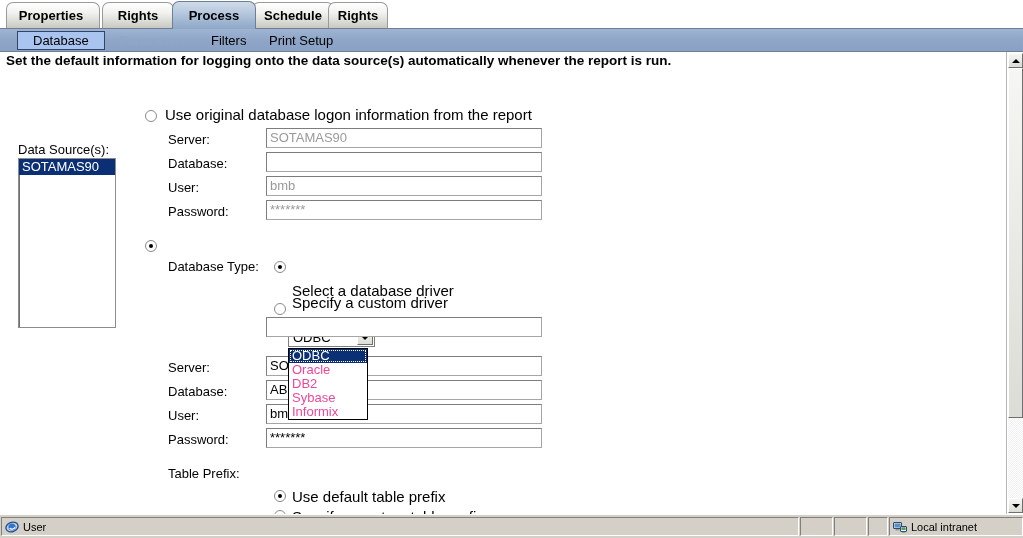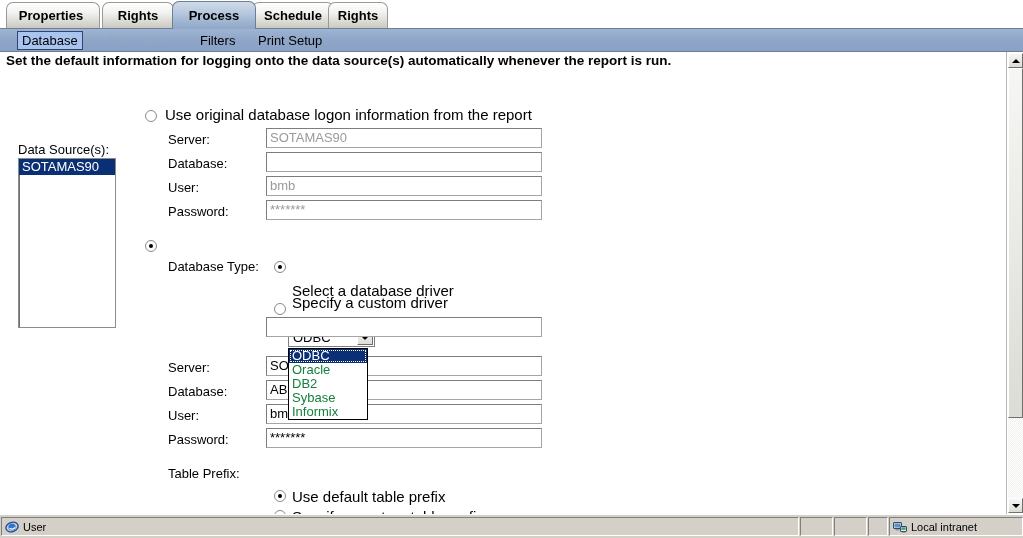--- a/index.html
+++ b/index.html
@@ -38,21 +38,21 @@
   #subnav{
     position:absolute;left:0;top:28px;width:1023px;height:24px;
     background:linear-gradient(to bottom,#9fb4d2 0%,#8fa6c8 50%,#89a1c5 100%);
     border-top:1px solid #6d7f97;
     border-bottom:1px solid #6d7f97;
     box-sizing:border-box;
   }
   .subitem{
     position:absolute;top:3px;height:17px;line-height:17px;
     font-size:13px;color:#000;white-space:nowrap;cursor:pointer;
-    padding:0 4px;
+    padding:0 15px;
   }
   .subitem.sel{
     background:#a9c4ef;
     border:1px solid #33446b;
     box-sizing:content-box;
     top:2px;
   }
   .subitem.disabled{color:#92a6c6;cursor:default;}
   
   #content{
@@ -110,21 +110,21 @@
     width:0;height:0;border-left:4px solid transparent;border-right:4px solid transparent;
     border-top:4px solid #000;
   }
   #droplist{
     position:absolute;left:288px;top:296px;width:80px;
     border:1px solid #000;background:#fff;box-sizing:border-box;z-index:40;
     cursor:default;
   }
   #droplist .dopt{
     height:14px;line-height:14px;font-size:13px;padding-left:3px;
-    white-space:nowrap;color:#15803d;
+    white-space:nowrap;color:#ec4899;
   }
   #droplist .dopt.sel{background:#0b2f74;color:#fff;outline:1px dotted #fff;outline-offset:-2px;}
   
   #vscroll{
     position:absolute;left:1006px;top:52px;width:17px;height:462px;
     background:#ffffff;border-left:1px solid #b6b6b6;box-sizing:border-box;
   }
   .sbtn{
     position:absolute;left:1px;width:15px;height:15px;
     background:linear-gradient(to bottom,#f6f6f4 0%,#dcdcd6 100%);

